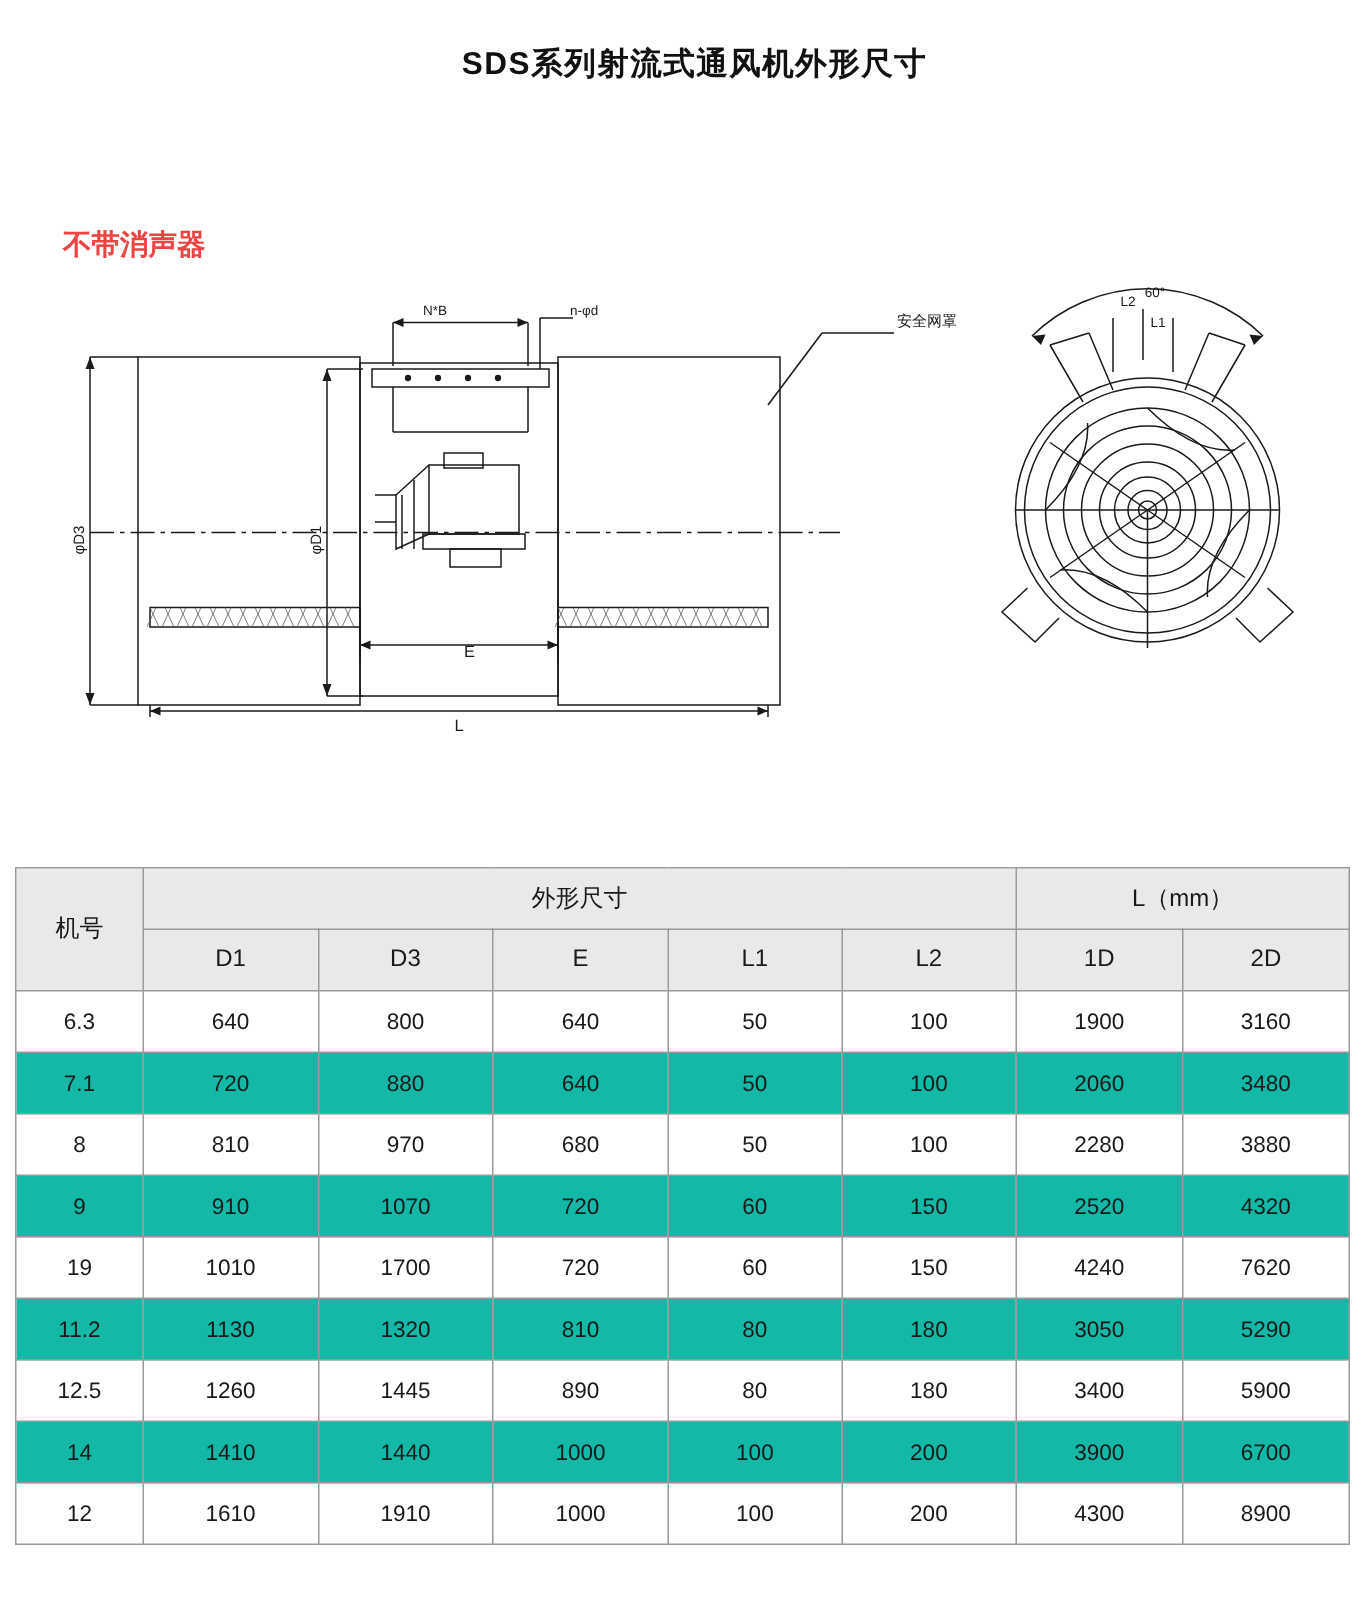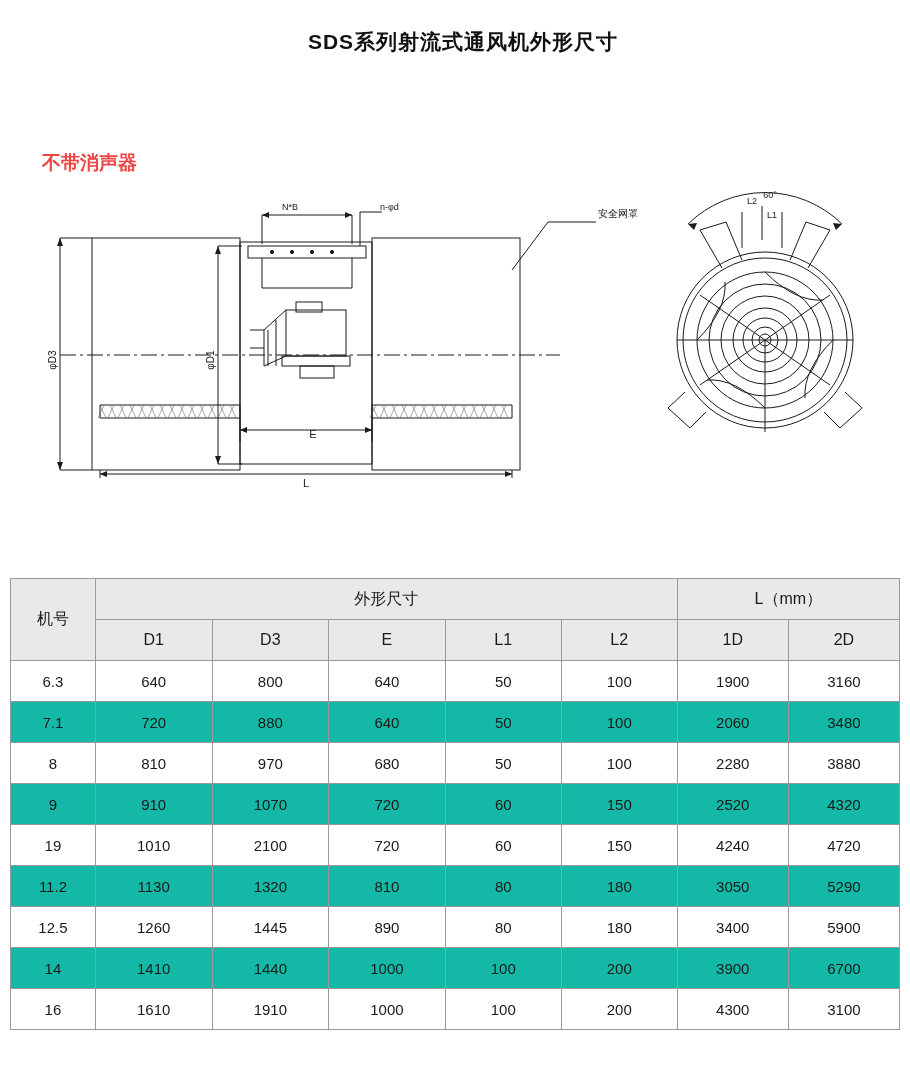--- a/index.html
+++ b/index.html
@@ -321,26 +321,26 @@
         <td>1070</td>
         <td>720</td>
         <td>60</td>
         <td>150</td>
         <td>2520</td>
         <td>4320</td>
       </tr>
       <tr>
         <td>19</td>
         <td>1010</td>
-        <td>2100</td>
+        <td>1700</td>
         <td>720</td>
         <td>60</td>
         <td>150</td>
         <td>4240</td>
-        <td>4720</td>
+        <td>7620</td>
       </tr>
       <tr class="alt">
         <td>11.2</td>
         <td>1130</td>
         <td>1320</td>
         <td>810</td>
         <td>80</td>
         <td>180</td>
         <td>3050</td>
         <td>5290</td>
@@ -359,24 +359,24 @@
         <td>14</td>
         <td>1410</td>
         <td>1440</td>
         <td>1000</td>
         <td>100</td>
         <td>200</td>
         <td>3900</td>
         <td>6700</td>
       </tr>
       <tr>
-        <td>16</td>
+        <td>12</td>
         <td>1610</td>
         <td>1910</td>
         <td>1000</td>
         <td>100</td>
         <td>200</td>
         <td>4300</td>
-        <td>3100</td>
+        <td>8900</td>
       </tr>
     </tbody>
   </table>
 </div>
 
 </body></html>

